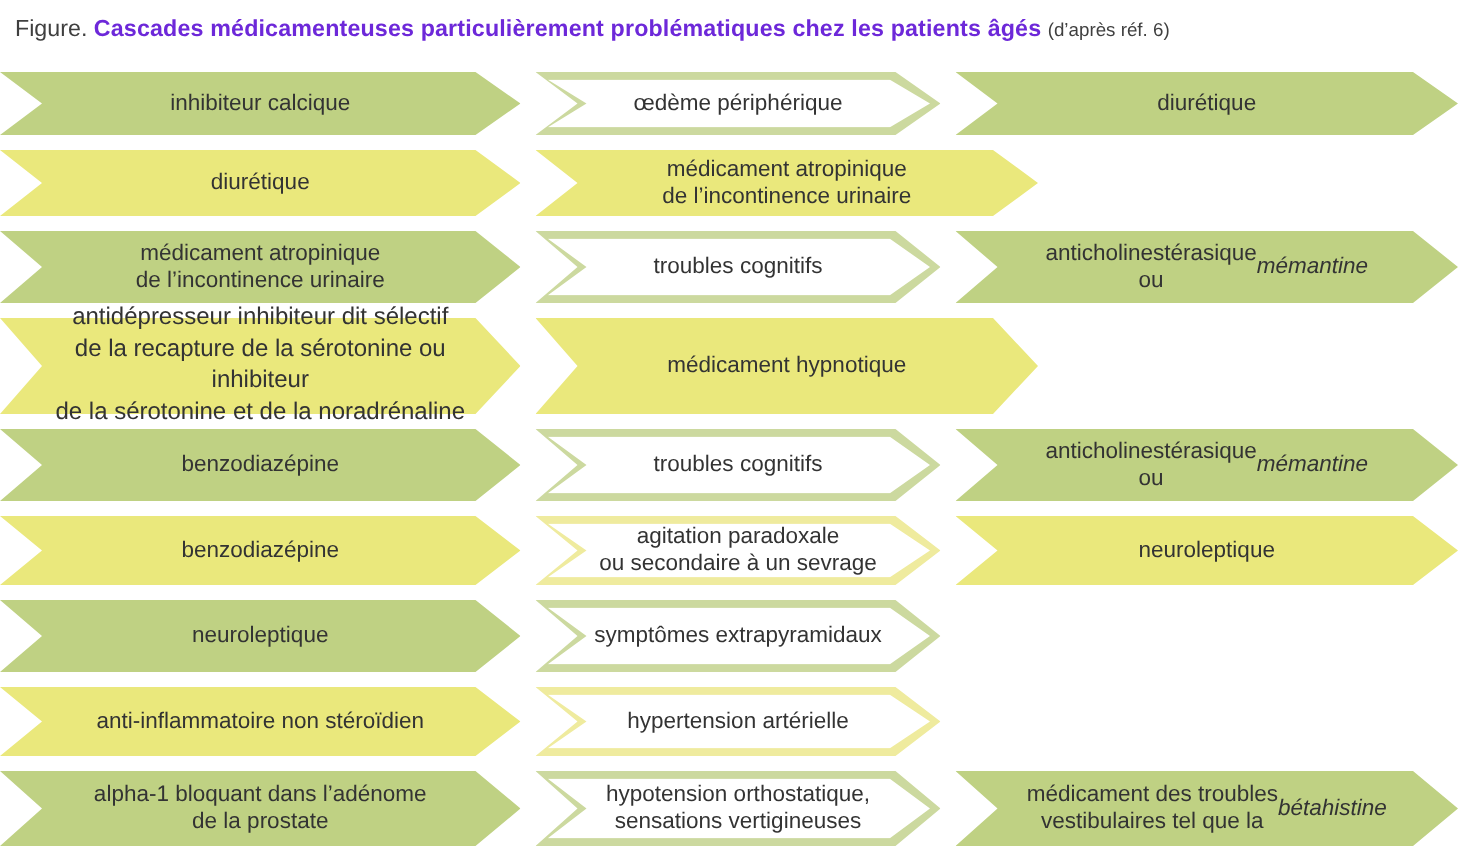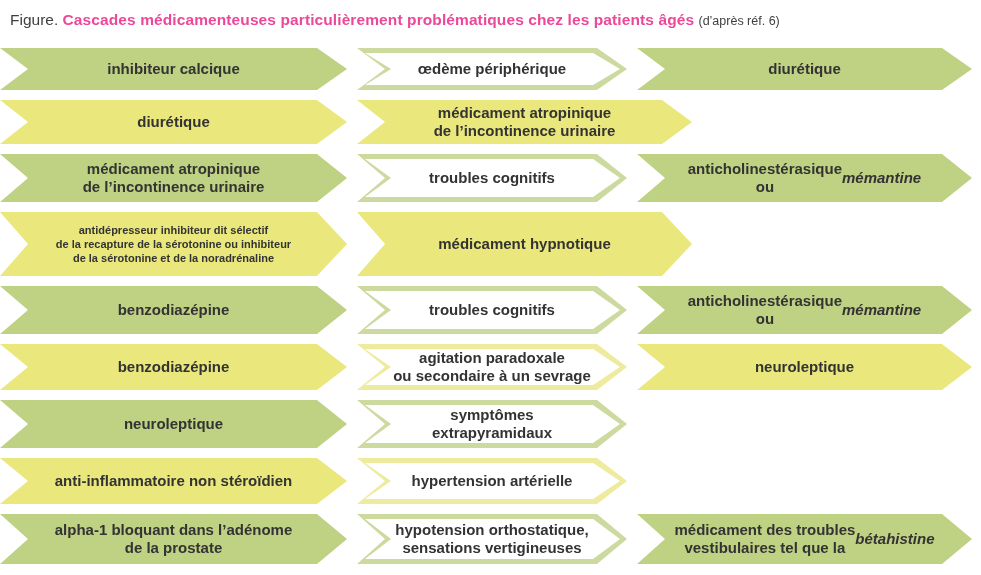--- a/index.html
+++ b/index.html
@@ -7,46 +7,46 @@
     width:981px;height:575px;overflow:hidden;
     font-family:"Liberation Sans","DejaVu Sans",sans-serif;
     color:#3a3a3a;
   }
   .figtitle{
     padding:11px 8px 0 10px;
     font-size:15.5px;
     color:#3f3f3f;
     white-space:nowrap;
   }
-  .figtitle b{color:#ec4899;letter-spacing:0.1px;}
+  .figtitle b{color:#6d28d9;letter-spacing:0.1px;}
   .figtitle .ref{font-size:12.5px;color:#3f3f3f;}
   #rows{margin-top:19px;}
   .row{display:flex;gap:10px;margin-bottom:10px;}
   .cell{position:relative;}
   .cell.left{width:347px;}
   .cell.mid{width:270px;}
   .cell.right{width:335px;}
   .arrow{
     position:absolute;inset:0;
     clip-path:polygon(0 0, calc(100% - 30px) 0, 100% 50%, calc(100% - 30px) 100%, 0 100%, 28px 50%);
   }
   .arrow .inner{
     position:absolute;top:5px;bottom:5px;left:8px;right:7px;
     background:#ffffff;
     clip-path:polygon(0 0, calc(100% - 27px) 0, 100% 50%, calc(100% - 27px) 100%, 0 100%, 26px 50%);
   }
   .label{
     position:relative;height:100%;
     display:flex;align-items:center;justify-content:center;
     text-align:center;white-space:pre-line;
-    font-weight:700;font-size:15px;line-height:1.22;
+    font-weight:400;font-size:15px;line-height:1.22;
     padding:0 34px 0 34px;box-sizing:border-box;
     color:#333333;
   }
-  .label.small{font-size:11px;line-height:1.3;}
+  .label.small{font-size:16px;line-height:1.3;}
   .label em{font-style:italic;}
 </style>
 </head>
 <body>
 
 <div class="figtitle">
   <span>Figure.</span>
   <b>Cascades médicamenteuses particulièrement problématiques chez les patients âgés</b>
   <span class="ref">(d’après réf. 6)</span>
 </div>

